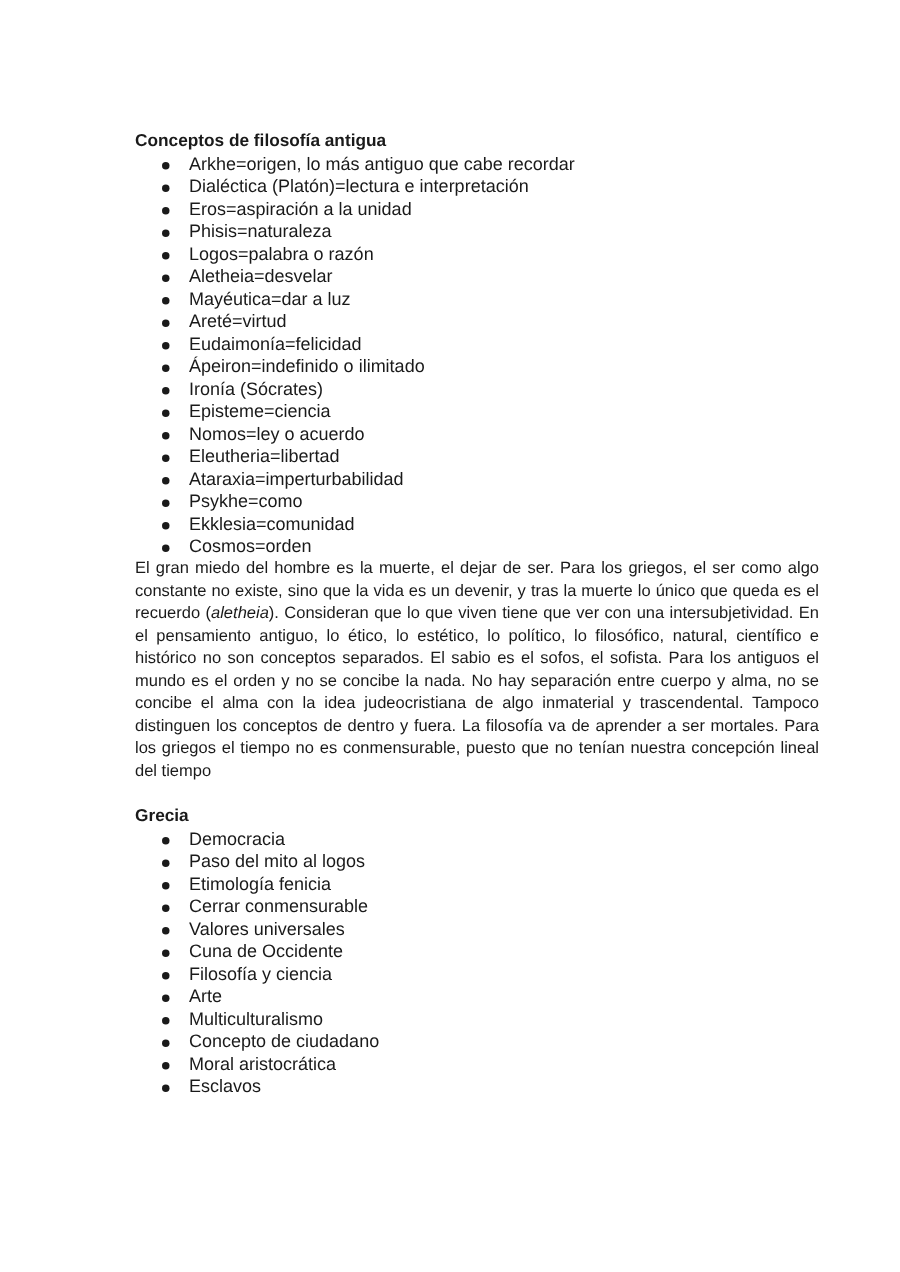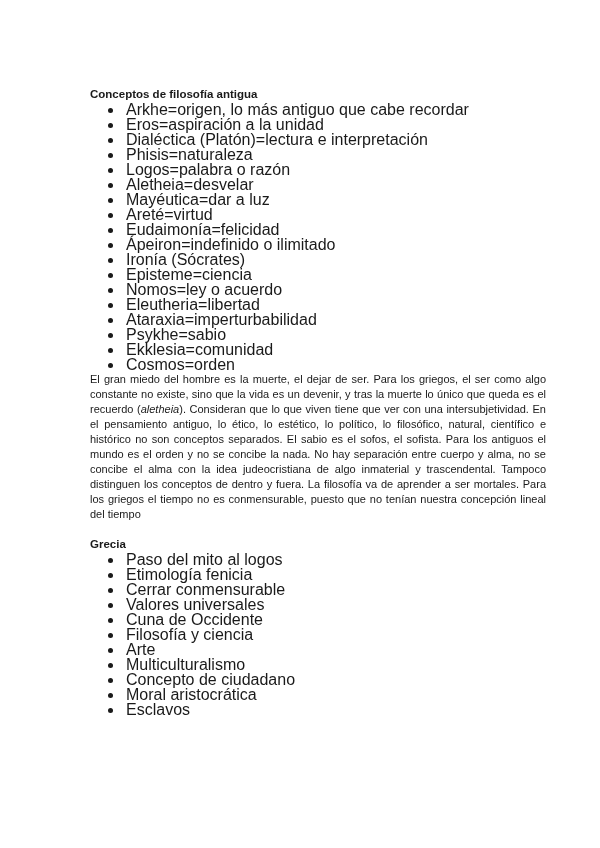--- a/index.html
+++ b/index.html
@@ -1,55 +1,56 @@
 <!DOCTYPE html>
 <html><head>
 <meta charset="utf-8">
 <style>
   html, body { margin: 0; padding: 0; background: #ffffff; }
   body { width: 600px; height: 848px; position: relative; overflow: hidden;
          font-family: "Liberation Sans", sans-serif; color: #1a1a1a; }
   .page { position: absolute; left: 90px; top: 72px; width: 456px; margin-top: 15px; }
   .heading { font-weight: bold; font-size: 11.5px; line-height: 15px; margin: 0; }
   ul.bullets { list-style: none; margin: 0; padding: 0; }
-  ul.bullets li { position: relative; padding-left: 36px; font-size: 16px; line-height: 15px; white-space: nowrap; }
+  ul.bullets li { position: relative; padding-left: 36px; font-size: 12px; line-height: 15px; white-space: nowrap; }
   ul.bullets li .dot { position: absolute; left: 18px; top: 5.5px; width: 5px; height: 5px; border-radius: 50%; background: #1a1a1a; }
   .para { font-size: 11px; line-height: 15px; text-align: justify; margin: 0; }
   .para i { }
   .gap { height: 15px; }
 </style>
 </head>
 <body>
 
 <div class="page">
   <p class="heading">Conceptos de filosofía antigua</p>
   <ul class="bullets" id="list1">
       <li><span class="dot"></span><span>Arkhe=origen, lo más antiguo que cabe recordar</span></li>
+      <li><span class="dot"></span><span>Dialéctica (Platón)=lectura e interpretación</span></li>
       <li><span class="dot"></span><span>Eros=aspiración a la unidad</span></li>
-      <li><span class="dot"></span><span>Dialéctica (Platón)=lectura e interpretación</span></li>
       <li><span class="dot"></span><span>Phisis=naturaleza</span></li>
       <li><span class="dot"></span><span>Logos=palabra o razón</span></li>
       <li><span class="dot"></span><span>Aletheia=desvelar</span></li>
       <li><span class="dot"></span><span>Mayéutica=dar a luz</span></li>
       <li><span class="dot"></span><span>Areté=virtud</span></li>
       <li><span class="dot"></span><span>Eudaimonía=felicidad</span></li>
       <li><span class="dot"></span><span>Ápeiron=indefinido o ilimitado</span></li>
       <li><span class="dot"></span><span>Ironía (Sócrates)</span></li>
       <li><span class="dot"></span><span>Episteme=ciencia</span></li>
       <li><span class="dot"></span><span>Nomos=ley o acuerdo</span></li>
       <li><span class="dot"></span><span>Eleutheria=libertad</span></li>
       <li><span class="dot"></span><span>Ataraxia=imperturbabilidad</span></li>
-      <li><span class="dot"></span><span>Psykhe=sabio</span></li>
+      <li><span class="dot"></span><span>Psykhe=como</span></li>
       <li><span class="dot"></span><span>Ekklesia=comunidad</span></li>
       <li><span class="dot"></span><span>Cosmos=orden</span></li>
     </ul>
   <p class="para"><span>El gran miedo del hombre es la muerte, el dejar de ser. Para los griegos, el ser como algo constante no existe, sino que la vida es un devenir, y tras la muerte lo único que queda es el recuerdo (</span><i>aletheia</i><span>). Consideran que lo que viven tiene que ver con una intersubjetividad. En el pensamiento antiguo, lo ético, lo estético, lo político, lo filosófico, natural, científico e histórico no son conceptos separados. El sabio es el sofos, el sofista. Para los antiguos el mundo es el orden y no se concibe la nada. No hay separación entre cuerpo y alma, no se concibe el alma con la idea judeocristiana de algo inmaterial y trascendental. Tampoco distinguen los conceptos de dentro y fuera. La filosofía va de aprender a ser mortales. Para los griegos el tiempo no es conmensurable, puesto que no tenían nuestra concepción lineal del tiempo</span></p>
   <div class="gap"></div>
   <p class="heading">Grecia</p>
   <ul class="bullets" id="list2">
+      <li><span class="dot"></span><span>Democracia</span></li>
       <li><span class="dot"></span><span>Paso del mito al logos</span></li>
       <li><span class="dot"></span><span>Etimología fenicia</span></li>
       <li><span class="dot"></span><span>Cerrar conmensurable</span></li>
       <li><span class="dot"></span><span>Valores universales</span></li>
       <li><span class="dot"></span><span>Cuna de Occidente</span></li>
       <li><span class="dot"></span><span>Filosofía y ciencia</span></li>
       <li><span class="dot"></span><span>Arte</span></li>
       <li><span class="dot"></span><span>Multiculturalismo</span></li>
       <li><span class="dot"></span><span>Concepto de ciudadano</span></li>
       <li><span class="dot"></span><span>Moral aristocrática</span></li>

